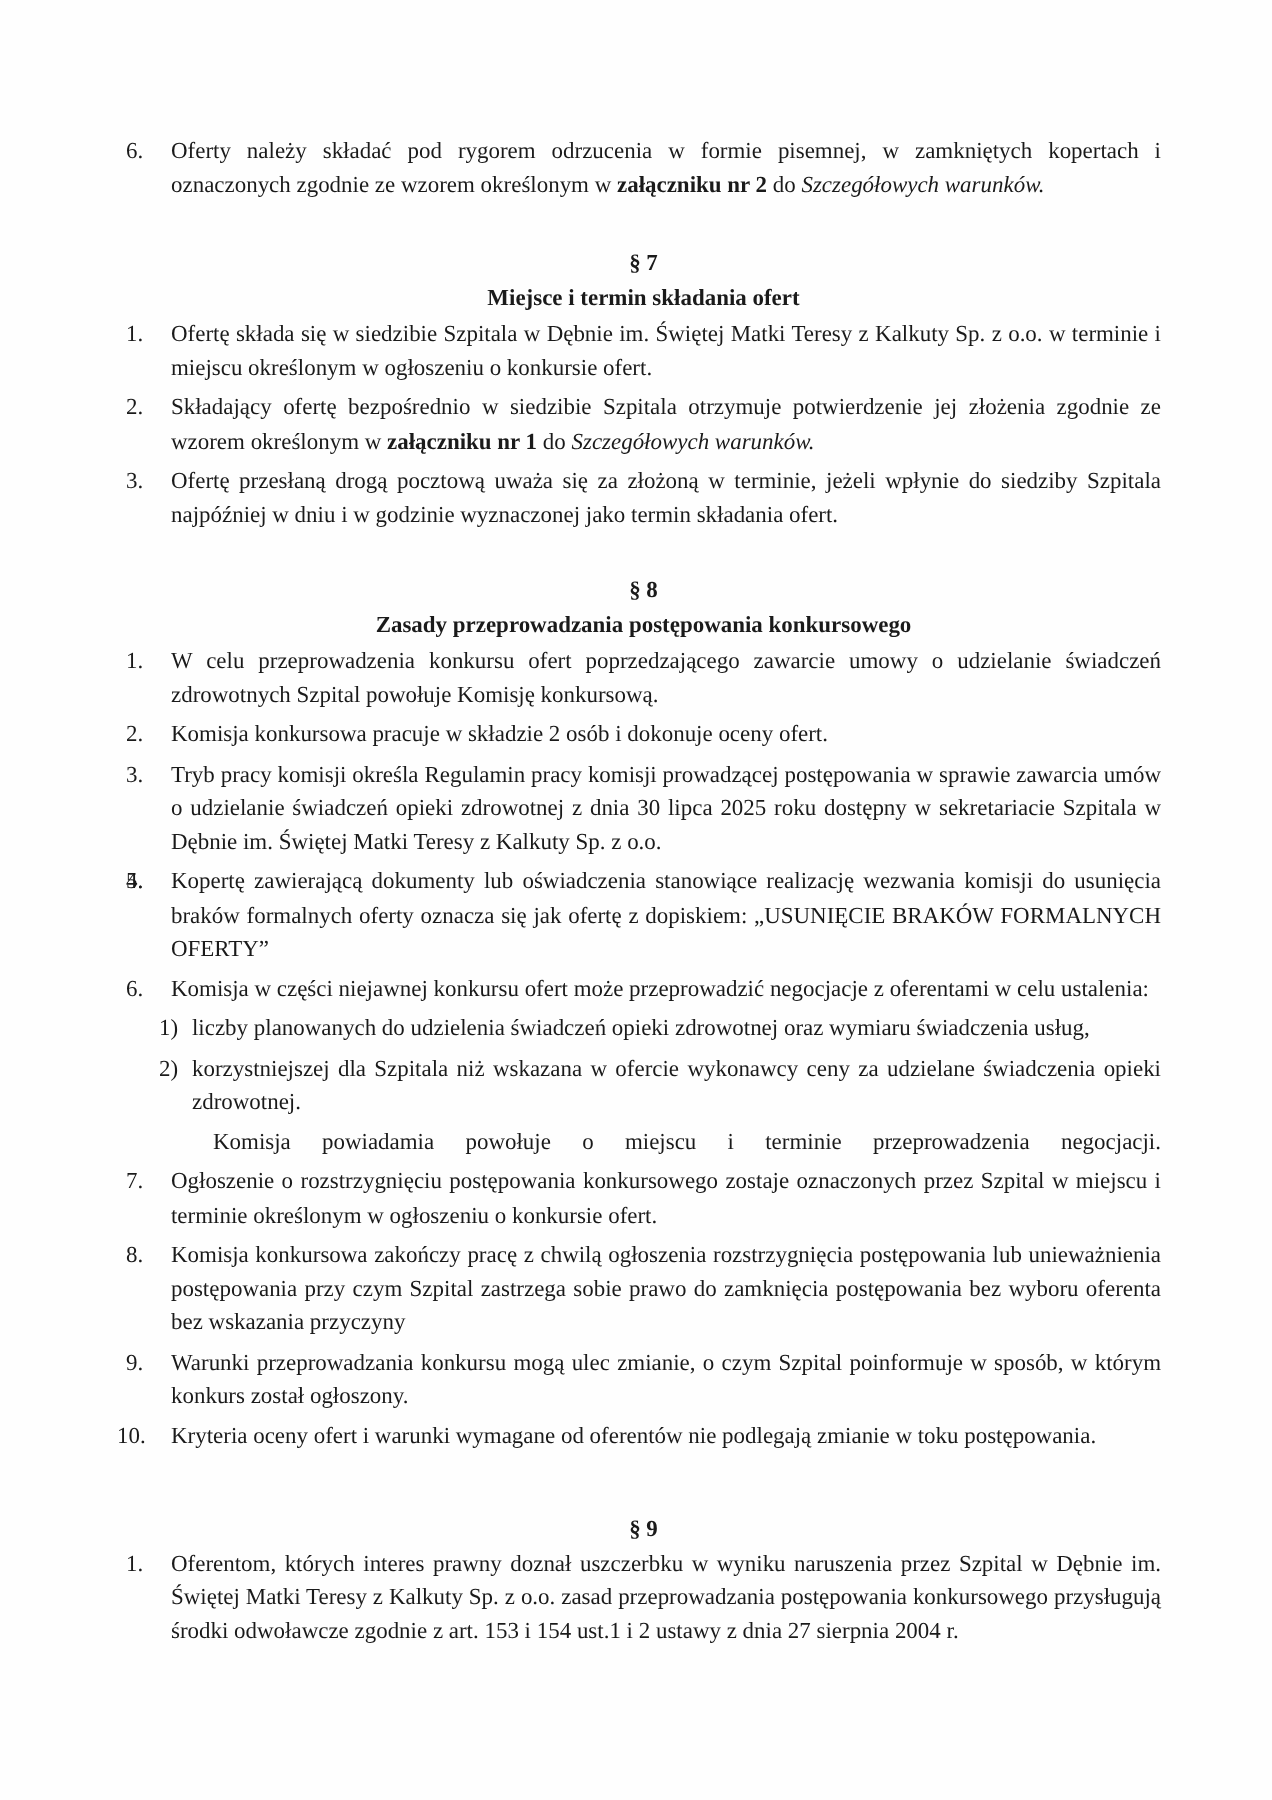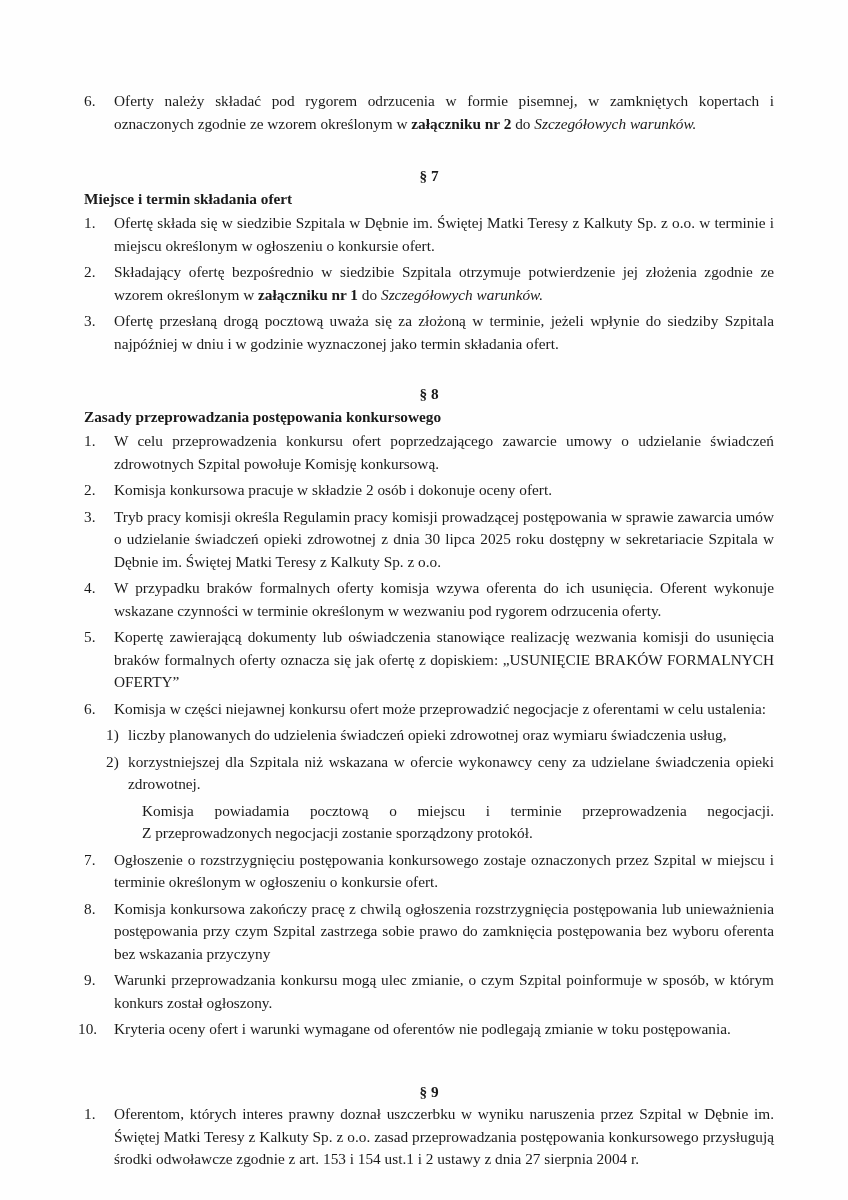--- a/index.html
+++ b/index.html
@@ -8,21 +8,21 @@
   .page { position: absolute; left: 0; top: 0; width: 848px; height: 1200px; background: #fefefe; }
   .content { position: absolute; left: 84px; top: 90px; width: 690px; font-size: 15.3px; line-height: 22.5px; }
   .item { position: relative; padding-left: 30px; text-align: justify; margin-bottom: 4px; }
   .item .num { position: absolute; left: 0; top: 0; }
   .item.wide .num { left: -6px; }
   .sub { position: relative; padding-left: 44px; text-align: justify; margin-bottom: 4px; }
   .sub .num { position: absolute; left: 22px; top: 0; }
   .note { padding-left: 58px; text-align: justify; }
   .note .line1 { text-align-last: justify; display: block; }
   .sect { text-align: center; margin-top: 26px; }
-  .sect-title { text-align: left; font-weight: bold; margin-bottom: 2px; }
+  .sect-title { text-align: center; font-weight: bold; margin-bottom: 2px; }
   .section-sym { text-align: center; font-weight: bold; }
   b { font-weight: bold; }
   i { font-style: italic; }
 </style>
 </head>
 <body>
 
 <div class="page">
   <div class="content">
 
@@ -55,41 +55,39 @@
     <div class="item">
       <span class="num">2.</span>
       <span>Komisja konkursowa pracuje w składzie 2 osób i dokonuje oceny ofert.</span>
     </div>
     <div class="item">
       <span class="num">3.</span>
       <span>Tryb pracy komisji określa Regulamin pracy komisji prowadzącej postępowania w sprawie zawarcia umów o udzielanie świadczeń opieki zdrowotnej z dnia 30 lipca 2025 roku dostępny w sekretariacie Szpitala w Dębnie im. Świętej Matki Teresy z Kalkuty Sp. z o.o.</span>
     </div>
     <div class="item">
       <span class="num">4.</span>
-      <span>W przypadku braków formalnych oferty komisja wzywa oferenta do ich usunięcia. Oferent wykonuje wskazane czynności w terminie określonym w wezwaniu pod rygorem odrzucenia oferty.</span>
     </div>
     <div class="item">
       <span class="num">5.</span>
       <span>Kopertę zawierającą dokumenty lub oświadczenia stanowiące realizację wezwania komisji do usunięcia braków formalnych oferty oznacza się jak ofertę z dopiskiem: „USUNIĘCIE BRAKÓW FORMALNYCH OFERTY”</span>
     </div>
     <div class="item">
       <span class="num">6.</span>
       <span>Komisja w części niejawnej konkursu ofert może przeprowadzić negocjacje z oferentami w celu ustalenia:</span>
     </div>
     <div class="sub">
       <span class="num">1)</span>
       <span>liczby planowanych do udzielenia świadczeń opieki zdrowotnej oraz wymiaru świadczenia usług,</span>
     </div>
     <div class="sub">
       <span class="num">2)</span>
       <span>korzystniejszej  dla Szpitala niż wskazana w ofercie wykonawcy ceny za udzielane świadczenia opieki zdrowotnej.</span>
     </div>
     <div class="note" style="margin-bottom:4px;">
-      <span class="line1">Komisja powiadamia pocztową o miejscu i terminie przeprowadzenia negocjacji.</span>
-      <span>Z przeprowadzonych  negocjacji zostanie sporządzony protokół.</span>
+      <span class="line1">Komisja powiadamia powołuje o miejscu i terminie przeprowadzenia negocjacji.</span>
     </div>
     <div class="item">
       <span class="num">7.</span>
       <span>Ogłoszenie o rozstrzygnięciu postępowania konkursowego zostaje oznaczonych przez Szpital w miejscu i terminie określonym w ogłoszeniu o konkursie ofert.</span>
     </div>
     <div class="item">
       <span class="num">8.</span>
       <span>Komisja konkursowa zakończy pracę z chwilą ogłoszenia rozstrzygnięcia postępowania lub unieważnienia postępowania przy czym Szpital zastrzega sobie prawo do zamknięcia postępowania bez wyboru oferenta bez wskazania przyczyny</span>
     </div>
     <div class="item">

